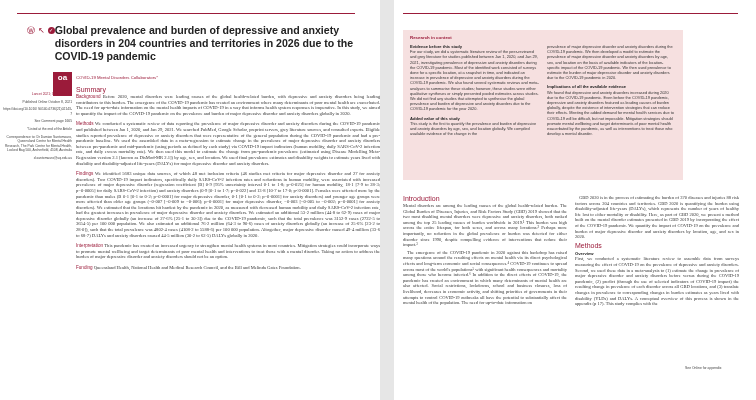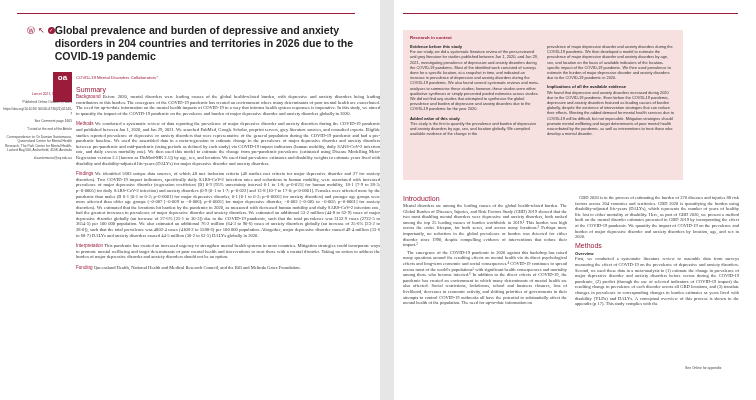--- a/index.html
+++ b/index.html
@@ -10,21 +10,21 @@
   .rule { position: absolute; height: 1px; background: #9b1b3a; }
   .rule.left { left: 17px; top: 13px; width: 338px; }
   .rule.right { left: 8px; top: 13px; width: 335px; }
 
   .title-row { position: absolute; left: 27px; top: 24px; width: 330px; display: flex; }
   .icons { width: 48px; display: flex; gap: 3px; align-items: flex-start; padding-top: 3px; }
   .ic { font-family: "DejaVu Sans", sans-serif; font-size: 8px; color: #9b1b3a; line-height: 8px; }
   .ic.circle { display: inline-block; width: 7px; height: 7px; border-radius: 50%; background: #9b1b3a; color: #fff; font-size: 5px; text-align: center; line-height: 7px; }
   .title { font-family: "Liberation Sans", sans-serif; font-weight: bold; font-size: 10.6px; line-height: 13px; color: #222; margin: 0; }
 
-  .oa-badge { position: absolute; left: 53px; top: 72px; width: 19px; height: 30px; background: #9b1b3a; color: #fff; font-family: "Liberation Sans", sans-serif; font-weight: bold; font-size: 8px; text-align: center; line-height: 12px; }
+  .oa-badge { position: absolute; left: 53px; top: 72px; width: 19px; height: 24px; background: #9b1b3a; color: #fff; font-family: "Liberation Sans", sans-serif; font-weight: bold; font-size: 8px; text-align: center; line-height: 12px; }
   .authors { position: absolute; left: 76px; top: 75px; font-family: "Liberation Sans", sans-serif; font-size: 4.3px; color: #9b1b3a; }
 
   .sidenotes { position: absolute; left: 2px; top: 92px; width: 70px; font-family: "Liberation Sans", sans-serif; font-size: 3.3px; line-height: 4.6px; color: #444; text-align: right; }
   .sidenotes p { margin: 0 0 3px 0; }
   .sidenotes .journal { color: #9b1b3a; }
 
   .summary { position: absolute; left: 76px; top: 86px; width: 304px; }
   .summary h2 { margin: 0; font-family: "Liberation Sans", sans-serif; font-size: 7px; color: #9b1b3a; font-weight: normal; line-height: 8px; }
   .summary p { margin: 0 0 5px 0; font-size: 4.6px; line-height: 5.6px; text-align: justify; color: #333; }
   .lbl { color: #9b1b3a; font-family: "Liberation Sans", sans-serif; }

